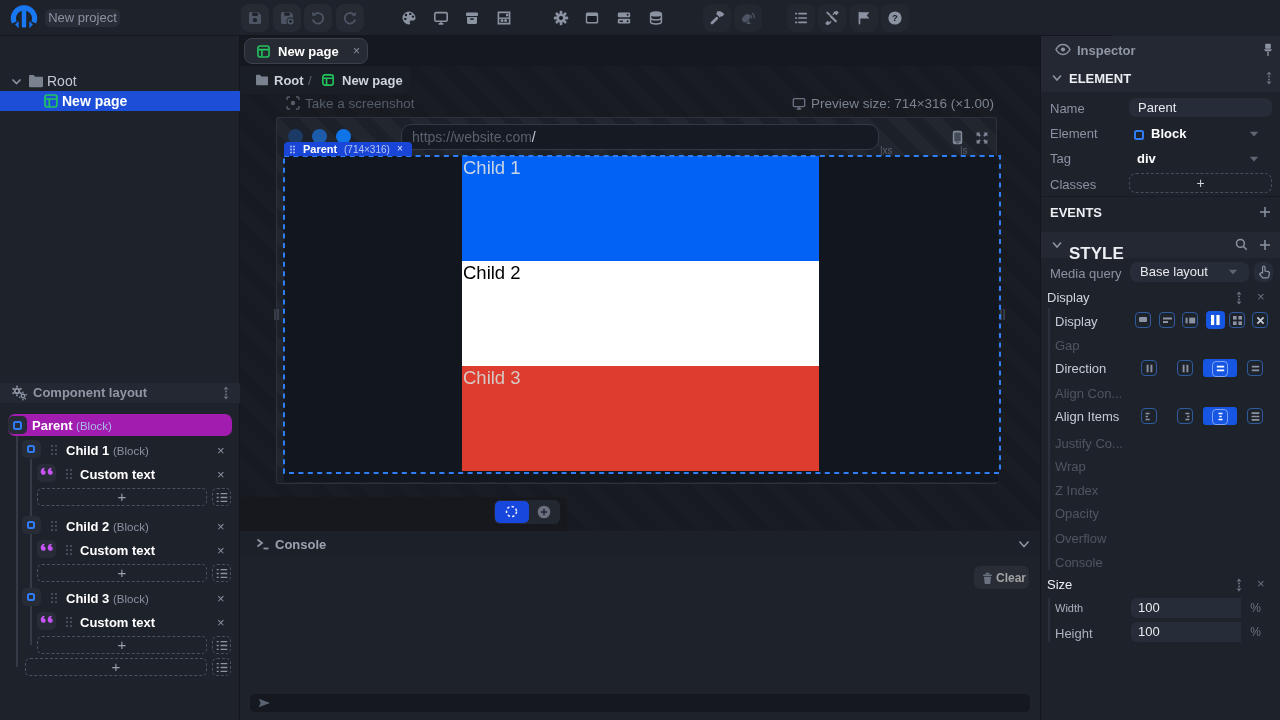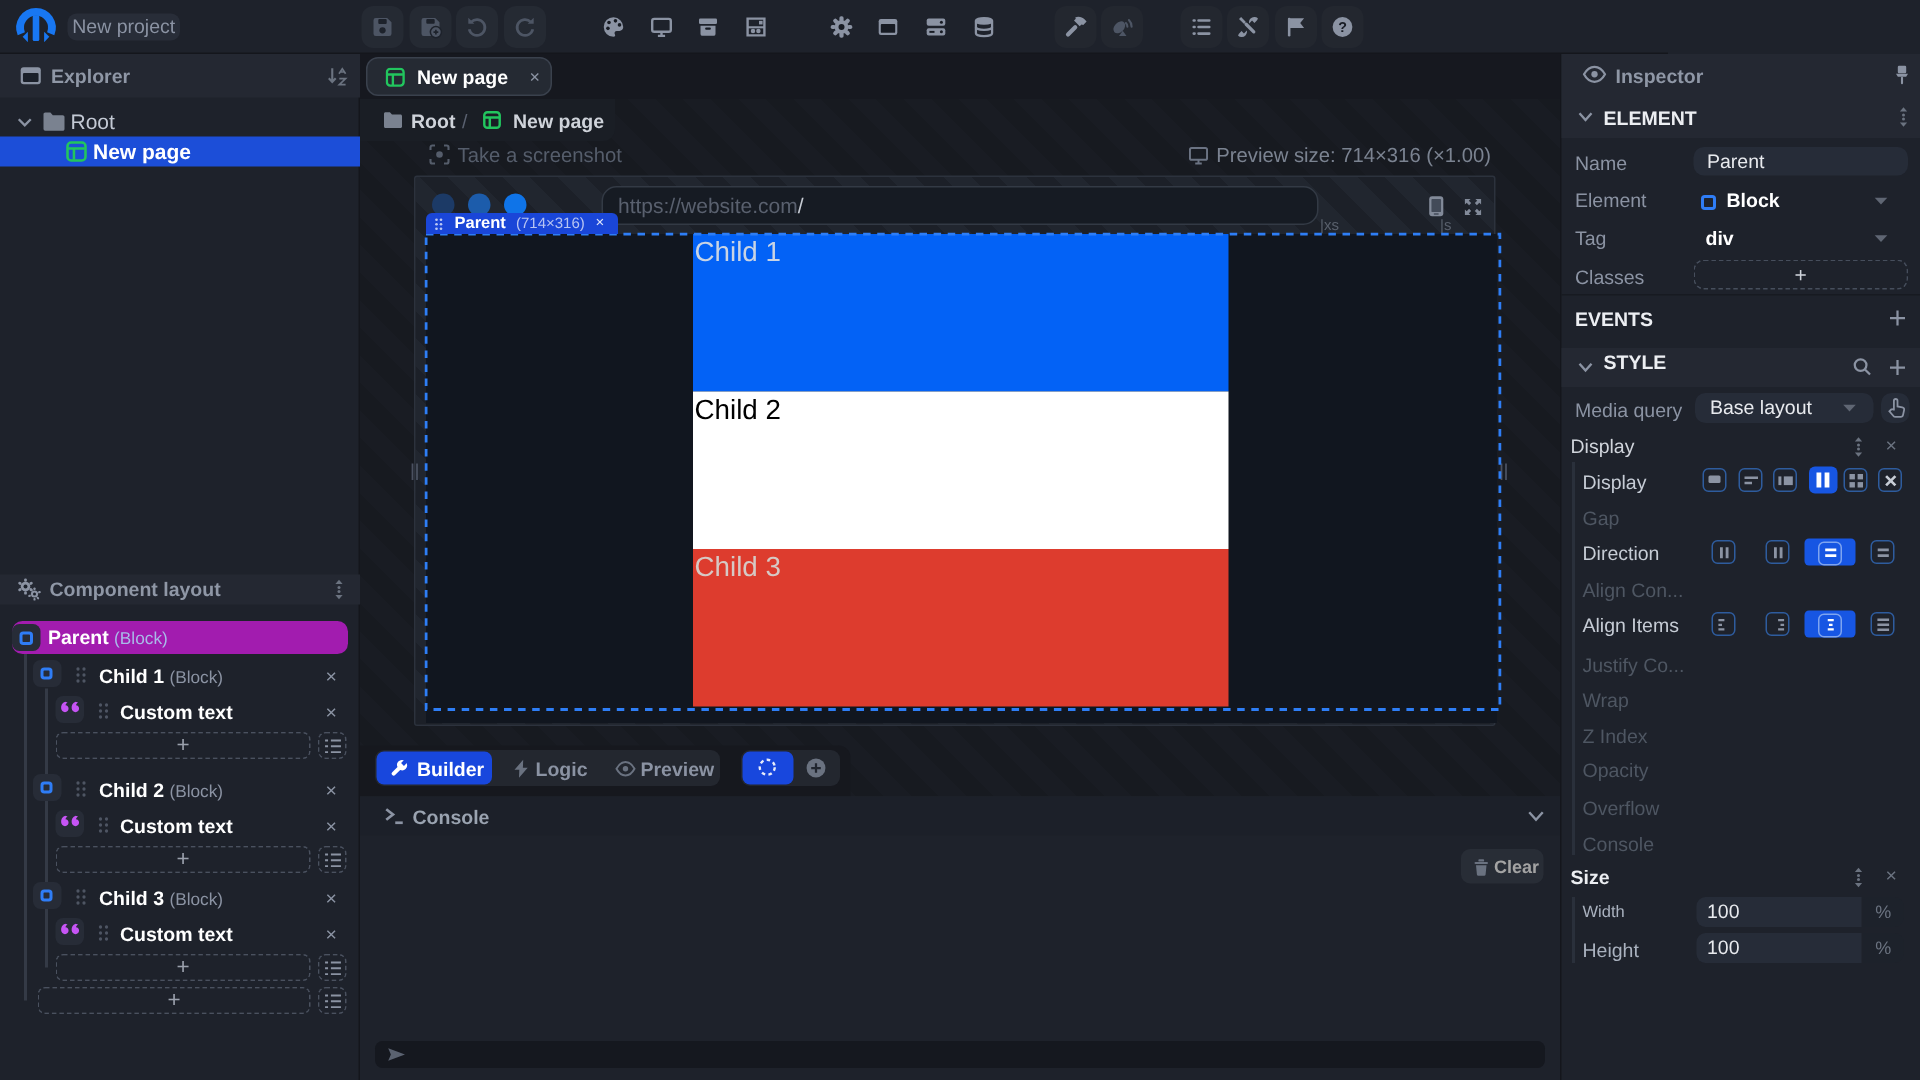--- a/index.html
+++ b/index.html
@@ -142,37 +142,20 @@
               <circle cx="6" cy="10" r="1.2"></circle>
             </g>
           </svg>
         <span style="position:absolute;left:19px;top:1px;color:#fff;font-weight:bold;font-size:11px">Parent</span>
         <span style="position:absolute;left:60px;top:2px;color:#b7c4f2;font-size:10px">(714×316)</span>
         <span style="position:absolute;left:113px;top:1px;color:#dfe6fb;font-size:10px">×</span>
       </div>
     </div>
 
     <div class="abs" style="left:0;top:431px;width:327px;height:34px;background:#16181e;border-radius:0 8px 0 0"></div>
-    <div class="abs" style="left:10px;top:434px;width:230px;height:24px;background:#23272f;border-radius:6px">
-      <div class="abs" style="left:1px;top:1px;width:77px;height:22px;background:#1847dd;border-radius:5px">
-        <svg class="abs" style="left:9px;top:5px" width="12" height="12" viewBox="0 0 12 12">
-            <path fill="#fff" d="M11.2 3.1a3.3 3.3 0 0 1-4.4 4.2L3.4 10.7a1.3 1.3 0 0 1-1.9-1.9L5 5.4A3.3 3.3 0 0 1 9.2.9L7.4 2.7l1.9 1.9 1.9-1.9z"></path>
-          </svg>
-        <span style="position:absolute;left:27px;top:4px;color:#fff;font-weight:bold;font-size:13px">Builder</span>
-      </div>
-      <svg class="abs" style="left:92px;top:6px" width="11" height="13" viewBox="0 0 11 13">
-          <path fill="#6a7280" d="M6.8 0.5 1 7.2h3.2L4 12.5l5.8-6.7H6.6z"></path>
-        </svg>
-      <span style="position:absolute;left:107px;top:5px;color:#8b93a3;font-weight:bold;font-size:13px">Logic</span>
-      <svg class="abs" style="left:160px;top:7px" width="14" height="11" viewBox="0 0 14 11">
-          <path d="M1 5.5C2.6 2.5 4.7 1 7 1s4.4 1.5 6 4.5C11.4 8.5 9.3 10 7 10S2.6 8.5 1 5.5z" stroke="#6a7280" stroke-width="1.3" fill="none"></path>
-          <circle cx="7" cy="5.5" r="1.8" fill="#6a7280"></circle>
-        </svg>
-      <span style="position:absolute;left:177px;top:5px;color:#8b93a3;font-weight:bold;font-size:13px">Preview</span>
-    </div>
     <div class="abs" style="left:254px;top:434px;width:66px;height:24px;background:#23272f;border-radius:6px">
       <div class="abs" style="left:1px;top:1px;width:34px;height:22px;background:#1847dd;border-radius:5px">
         <svg class="abs" style="left:10px;top:4px" width="13" height="13" viewBox="0 0 13 13">
             <circle cx="6.5" cy="6.5" r="5" stroke="#e8ecfa" stroke-width="1.6" fill="none" stroke-dasharray="2.4 2.2"></circle>
           </svg>
       </div>
       <svg class="abs" style="left:42px;top:4px" width="16" height="16" viewBox="0 0 16 16">
           <circle cx="8" cy="8" r="6.3" fill="#6a7280"></circle>
           <path d="M8 4.8v6.4M4.8 8h6.4" stroke="#21262f" stroke-width="1.5"></path>
         </svg>
@@ -328,32 +311,20 @@
         </svg>
       </div>
     <div class="tbtn bg2" style="left:881px">
         <svg width="16" height="16" viewBox="0 0 16 16">
           <circle cx="8" cy="8" r="6.6" fill="#8b93a3"></circle>
           <text x="8" y="11.2" text-anchor="middle" font-family="Liberation Sans" font-size="9.5" font-weight="bold" fill="#171b23">?</text>
         </svg>
       </div>
   </div>
   <div id="left">
-    <div class="phead" style="top:0;height:29px;line-height:29px">
-      <svg class="abs" style="left:13px;top:8px" width="15" height="13" viewBox="0 0 15 13">
-          <rect x="0.8" y="0.8" width="13.4" height="11.4" rx="2" fill="#8b93a3"></rect>
-          <rect x="2.3" y="4.6" width="10.4" height="6.1" rx="0.8" fill="#1b202a"></rect>
-        </svg>
-      <span style="position:absolute;left:34px">Explorer</span>
-      <svg class="abs" style="left:218px;top:8px" width="14" height="14" viewBox="0 0 14 14">
-          <path d="M3.5 1.5v9M1.2 8.2 3.5 10.7 5.8 8.2" stroke="#6b7380" stroke-width="1.4" fill="none"></path>
-          <path d="M8 5.2 10.2 1.8 12.4 5.2M8.6 4h3.2" stroke="#6b7380" stroke-width="1.1" fill="none"></path>
-          <path d="M8.2 8.4h4.2l-4.2 4h4.2" stroke="#6b7380" stroke-width="1.1" fill="none"></path>
-        </svg>
-    </div>
     <div class="abs" style="left:0;top:35px;width:240px;height:20px">
       <svg class="abs" style="left:11px;top:5px" width="11" height="11" viewBox="0 0 11 11">
           <path d="M1.5 3.5 5.5 7.5 9.5 3.5" stroke="#8b93a3" stroke-width="1.6" fill="none"></path>
         </svg>
       <svg class="abs" style="left:28px;top:3px" width="16" height="14" viewBox="0 0 16 14">
           <path fill="#7a8290" d="M1 2.2C1 1.5 1.5 1 2.2 1h3.4l1.6 1.8h6.6c.7 0 1.2.5 1.2 1.2v8c0 .7-.5 1.2-1.2 1.2H2.2A1.2 1.2 0 0 1 1 12z"></path>
         </svg>
       <span style="position:absolute;left:47px;top:2px;color:#c3c9d4;font-size:14px">Root</span>
     </div>
     <div class="abs" style="left:0;top:55px;width:240px;height:20px;background:#1c4ed8">
@@ -592,21 +563,21 @@
     <div class="abs" style="left:88px;top:137px;width:143px;height:20px;border:1px dashed #464e5c;border-radius:7px;color:#cfd3da;text-align:center;line-height:18px;font-size:14px">+</div>
     <div class="abs" style="left:0;top:160px;width:240px;height:1px;background:#171a21"></div>
     <span class="abs" style="left:9px;top:169px;color:#eceef2;font-weight:bold;font-size:13px">EVENTS</span>
     <svg class="abs" style="left:218px;top:170px" width="12" height="12" viewBox="0 0 12 12">
         <path d="M6 1v10M1 6h10" stroke="#8b93a3" stroke-width="1.5"></path>
       </svg>
     <div class="abs" style="left:0;top:196px;width:240px;height:26px;background:#242832">
       <svg class="abs" style="left:11px;top:9px" width="10" height="8" viewBox="0 0 10 8">
           <path d="M1 1.5 5 6 9 1.5" stroke="#8b93a3" stroke-width="1.6" fill="none"></path>
         </svg>
-      <span style="position:absolute;left:28px;top:2px;color:#eceef2;font-weight:bold;font-size:13px">STYLE</span>
+      <span style="position:absolute;left:28px;top:12px;color:#eceef2;font-weight:bold;font-size:17px">STYLE</span>
       <svg class="abs" style="left:194px;top:6px" width="13" height="13" viewBox="0 0 13 13">
           <circle cx="5.4" cy="5.4" r="3.9" stroke="#8b93a3" stroke-width="1.5" fill="none"></circle>
           <path d="M8.3 8.3l3.4 3.4" stroke="#8b93a3" stroke-width="1.5"></path>
         </svg>
       <svg class="abs" style="left:218px;top:7px" width="12" height="12" viewBox="0 0 12 12">
           <path d="M6 1v10M1 6h10" stroke="#8b93a3" stroke-width="1.5"></path>
         </svg>
     </div>
     <span class="rlabel" style="left:9px;top:230px">Media query</span>
     <div class="rinput" style="left:89px;top:226px;width:119px;height:20px;line-height:20px"><span style="margin-left:10px">Base layout</span></div>
@@ -711,21 +682,21 @@
         <svg width="13" height="13" viewBox="0 0 13 13" style="position:absolute;left:0.5px;top:0.5px">
           <path d="M2.6 3.2h7.8M2.6 6.5h7.8M2.6 9.8h7.8" stroke="#8b93a3" stroke-width="1.7"></path>
         </svg>
       </div>
     <span class="rdim" style="left:14px;top:400px">Justify Co...</span>
     <span class="rdim" style="left:14px;top:423px">Wrap</span>
     <span class="rdim" style="left:14px;top:447px">Z Index</span>
     <span class="rdim" style="left:14px;top:470px">Opacity</span>
     <span class="rdim" style="left:14px;top:495px">Overflow</span>
     <span class="rdim" style="left:14px;top:519px">Console</span>
-    <span class="abs" style="left:6px;top:541px;color:#eceef2;font-weight:bold;font-size:13px">Size</span>
+    <span class="abs" style="left:6px;top:541px;color:#eceef2;font-weight:normal;font-size:13px">Size</span>
     <svg class="abs" style="left:192px;top:542px" width="12" height="14" viewBox="0 0 12 14">
         <g fill="#6b7380">
           <path d="M6 0.5 8.4 3.4H3.6z"></path>
           <path d="M6 13.5 3.6 10.6h4.8z"></path>
           <circle cx="6" cy="5.6" r="1"></circle>
           <circle cx="6" cy="8.4" r="1"></circle>
         </g>
       </svg>
     <span class="abs" style="left:216px;top:540px;color:#6b7380;font-size:13px">×</span>
     <div class="vline" style="left:7px;top:562px;height:44px;width:1.5px;background:#2a303b"></div>

